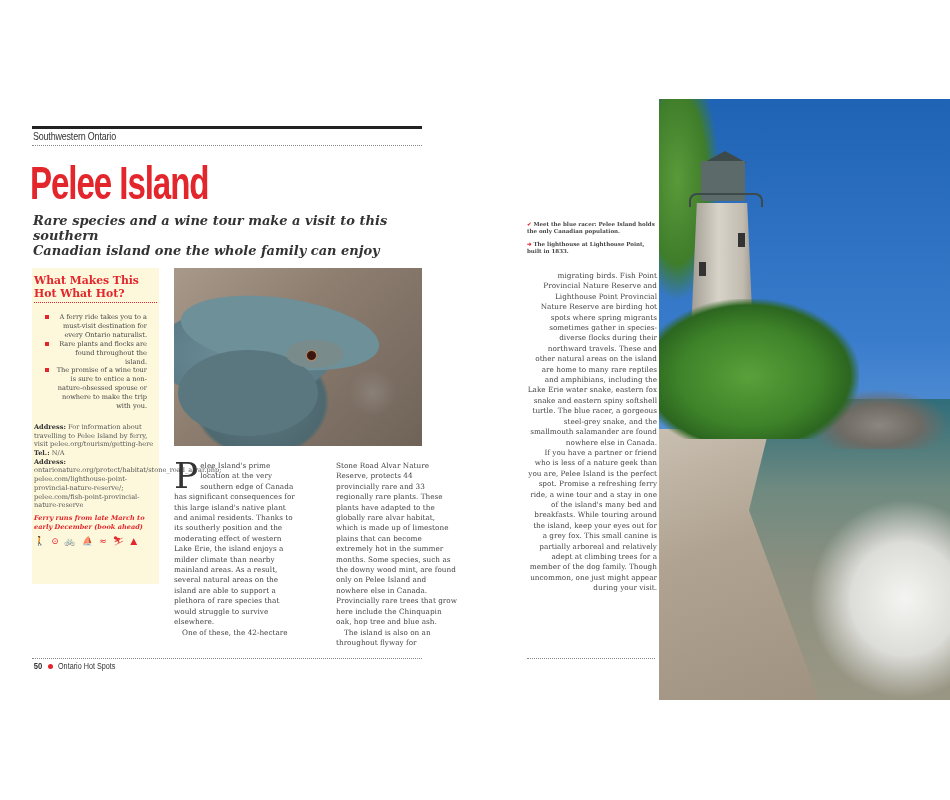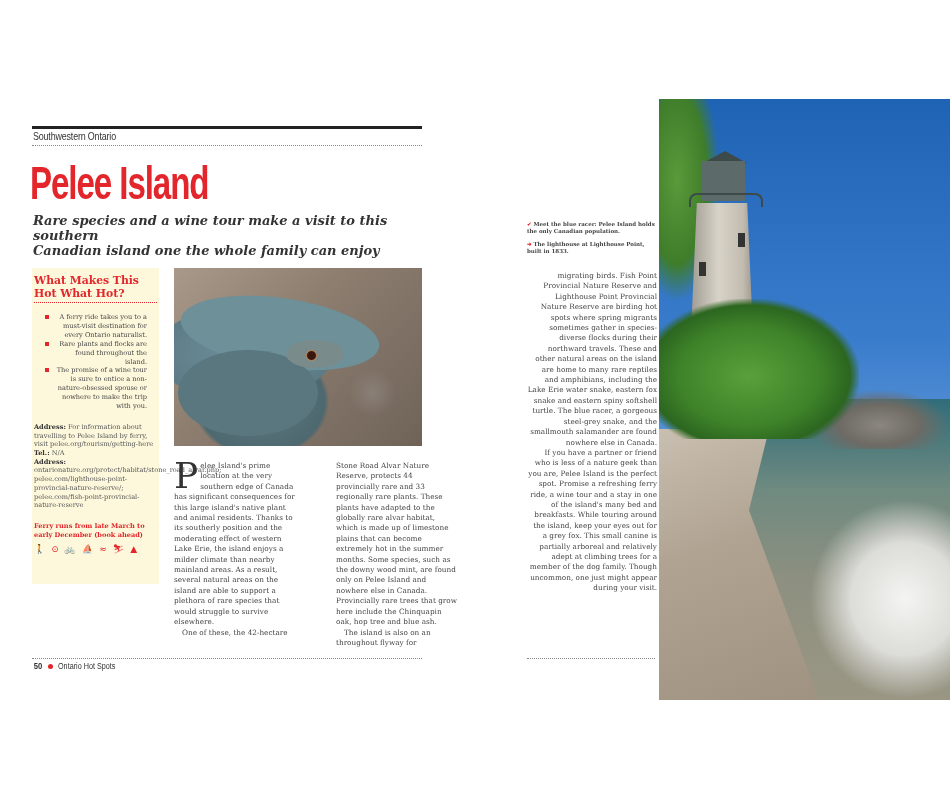--- a/index.html
+++ b/index.html
@@ -11,21 +11,21 @@
   .title { left:30px; top:160px; font-family:"Liberation Sans", sans-serif; font-weight:bold; font-size:46px; color:#e3262b; letter-spacing:-1.5px; transform:scaleX(0.72); transform-origin:left; line-height:1; }
   .subtitle { left:33px; top:213px; width:400px; font-family:"DejaVu Serif", serif; font-style:italic; font-weight:bold; font-size:13px; line-height:15px; color:#333; }
   .sidebar { left:32px; top:268px; width:127px; height:316px; background:#fdf8dc; box-sizing:border-box; padding:6px 2px; }
   .sidebar h3 { margin:0; font-family:"DejaVu Serif", serif; font-weight:bold; color:#e3262b; font-size:10.8px; line-height:13px; }
   .sidebar .dots { border-top:1px dotted #e3262b; margin:2px 0 4px; }
   .sidebar ul { list-style:none; margin:10px; padding:0;text-align:right; }
   .sidebar li { position:relative; padding-left:12px; font-size:6.6px; line-height:8.9px; color:#444; }
   .sidebar li::before { content:""; position:absolute; left:1px; top:2px; width:4px; height:4px; background:#e3262b; }
   .sidebar .info { margin-top:12px; font-size:6.6px; line-height:8.7px; color:#555; }
   .sidebar .info b { color:#333; }
-  .sidebar .ferry { margin-top:12px; color:#e3262b; font-weight:bold; font-size:6.6px; line-height:9px; }
+  .sidebar .ferry { margin-top:4px; color:#e3262b; font-weight:bold; font-size:6.6px; line-height:9px;font-style:italic; }
   .sidebar .icons { margin-top:4px; display:flex; gap:6px; color:#e3262b; font-size:9px; }
   .photo-snake { left:174px; top:268px; width:248px; height:178px; background:
       radial-gradient(ellipse at 28% 48%, #6e8f9a 0%, #5c7b86 35%, transparent 36%),
       radial-gradient(ellipse at 35% 75%, #5f7a82 0%, #4e6870 28%, transparent 30%),
       radial-gradient(circle at 55% 50%, #7a7068 0%, transparent 8%),
       radial-gradient(circle at 80% 70%, #8a8078 0%, transparent 10%),
       linear-gradient(135deg, #a8998a 0%, #8d7e70 40%, #7e7064 70%, #6f6358 100%); }
   .snake-body { position:absolute; left:6px; top:30px; width:200px; height:70px; border-radius:50%; background:#6d9099; transform:rotate(8deg); }
   .snake-coil { position:absolute; left:4px; top:82px; width:140px; height:86px; border-radius:50%; background:#5a767e; }
   .snake-head { position:absolute; left:112px; top:72px; width:58px; height:28px; border-radius:50%; background:#7a8b8c; }

